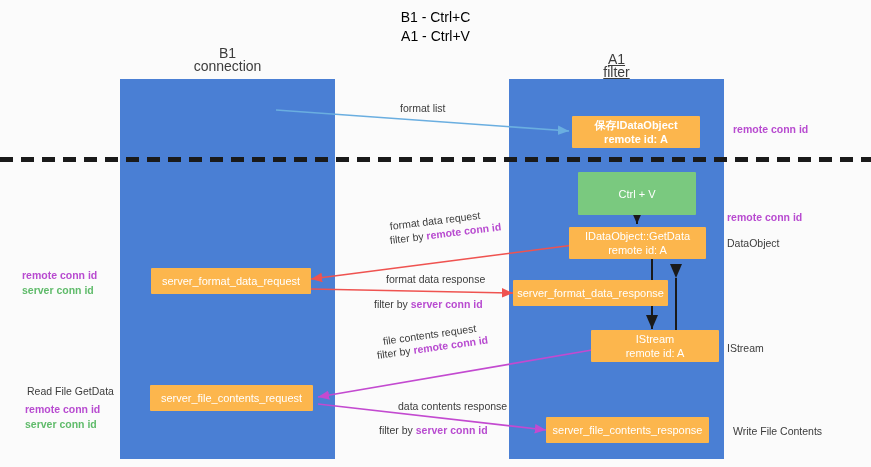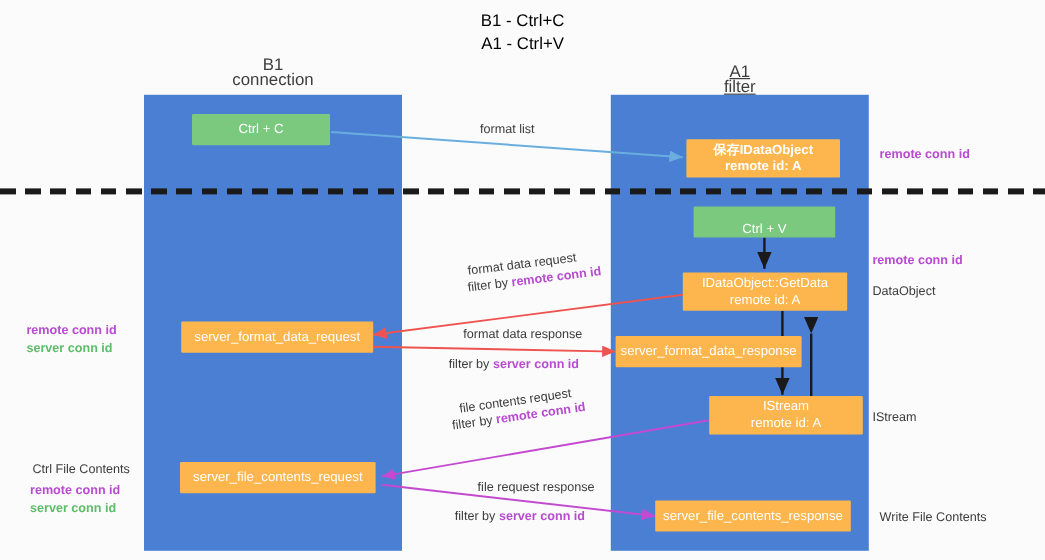--- a/index.html
+++ b/index.html
@@ -155,30 +155,27 @@
 
     <path d="M676,278 L676,359" stroke="#1a1a1a" stroke-width="2" fill="none" marker-start="url(#ah-dark)"></path>
 
     <path d="M592,350 L318,397" stroke="#c34ad0" stroke-width="1.6" fill="none" marker-end="url(#ah-mag)"></path>
 
     <path d="M318,404 L546,430" stroke="#c34ad0" stroke-width="1.6" fill="none" marker-end="url(#ah-mag)"></path>
   </svg>
 
   <div class="divider"></div>
 
-  <div class="node green" id="n-ctrl-c" style="left:160px; top:95px; width:115px; height:26px;">
-    <span>Ctrl + C</span>
-  </div>
 
   <div class="node orange" id="n-idataobject" style="left:572px; top:116px; width:128px; height:32px;font-weight:bold;">
     <span>保存IDataObject</span>
     <span>remote id: A</span>
   </div>
 
-  <div class="node green" id="n-ctrl-v" style="left:578px; top:172px; width:118px; height:26px;justify-content:flex-end;">
+  <div class="node green" id="n-ctrl-v" style="left:578px; top:172px; width:118px; height:43px;">
     <span>Ctrl + V</span>
   </div>
 
   <div class="node orange" id="n-getdata" style="left:569px; top:227px; width:137px; height:32px;">
     <span>IDataObject::GetData</span>
     <span>remote id: A</span>
   </div>
 
   <div class="node orange" id="n-sfdres" style="left:513px; top:280px; width:155px; height:26px;">
     <span>server_format_data_response</span>
@@ -220,21 +217,21 @@
   </div>
 
   <div class="edge-label" style="left:382px; top:334px; transform: rotate(-8deg); transform-origin: left top;">
     <span>file contents request</span>
   </div>
   <div class="edge-label" style="left:376px; top:348px; transform: rotate(-8deg); transform-origin: left top;">
     <span>filter by </span><span class="hl-remote">remote conn id</span>
   </div>
 
   <div class="edge-label" style="left:398px; top:399px;">
-    <span>file request response</span>
+    <span>data contents response</span>
   </div>
   <div class="edge-label" style="left:379px; top:423px;">
     <span>filter by </span><span class="hl-server">server conn id</span>
   </div>
 
   <div class="side-label" style="left:733px; top:122px;">
     <span class="remote">remote conn id</span>
   </div>
   <div class="side-label" style="left:727px; top:210px;">
     <span class="remote">remote conn id</span>
@@ -247,20 +244,20 @@
   </div>
   <div class="side-label" style="left:733px; top:424px;">
     <span class="plain">Write File Contents</span>
   </div>
 
   <div class="side-label" style="left:22px; top:268px;">
     <span class="remote">remote conn id</span>
     <span class="server">server conn id</span>
   </div>
   <div class="side-label" style="left:27px; top:384px;">
-    <span class="plain">Ctrl File Contents</span>
+    <span class="plain">Read File GetData</span>
   </div>
   <div class="side-label" style="left:25px; top:402px;">
     <span class="remote">remote conn id</span>
     <span class="server">server conn id</span>
   </div>
 
 </div>
 
 </body></html>

